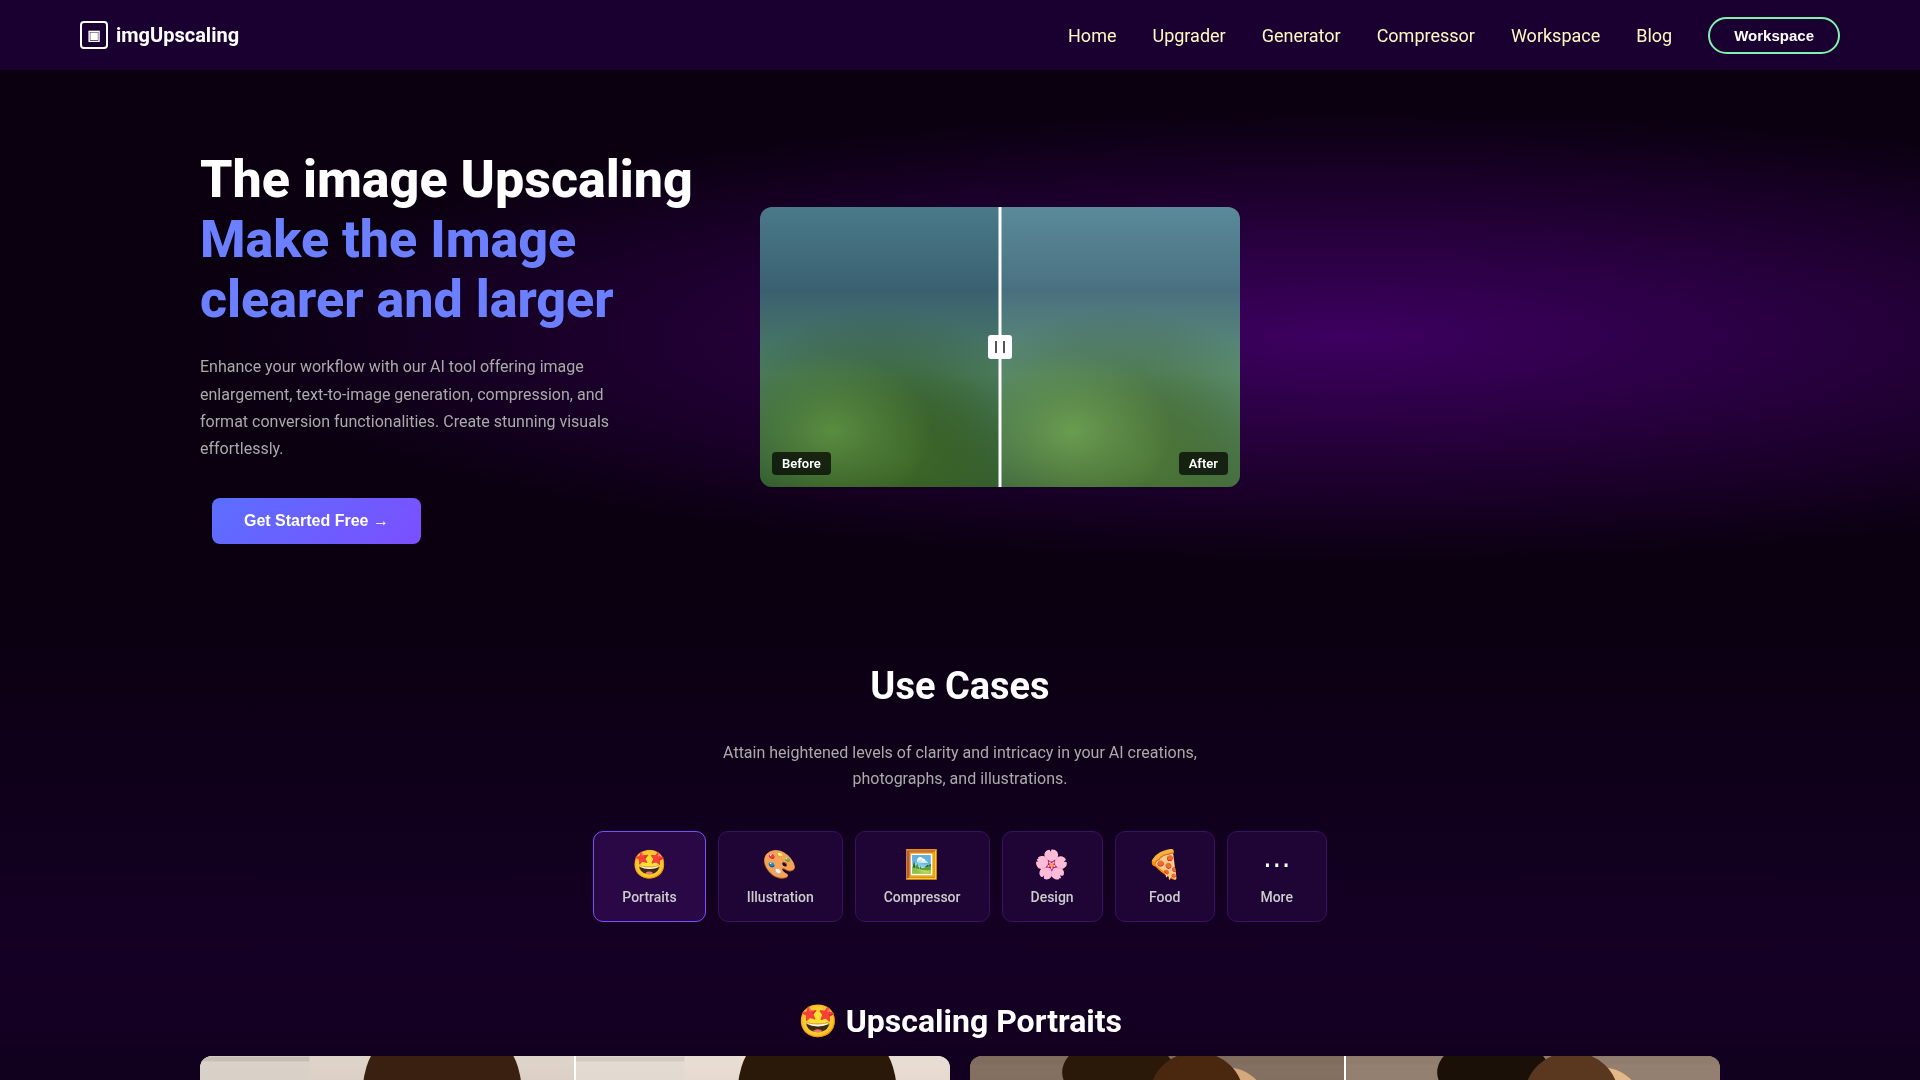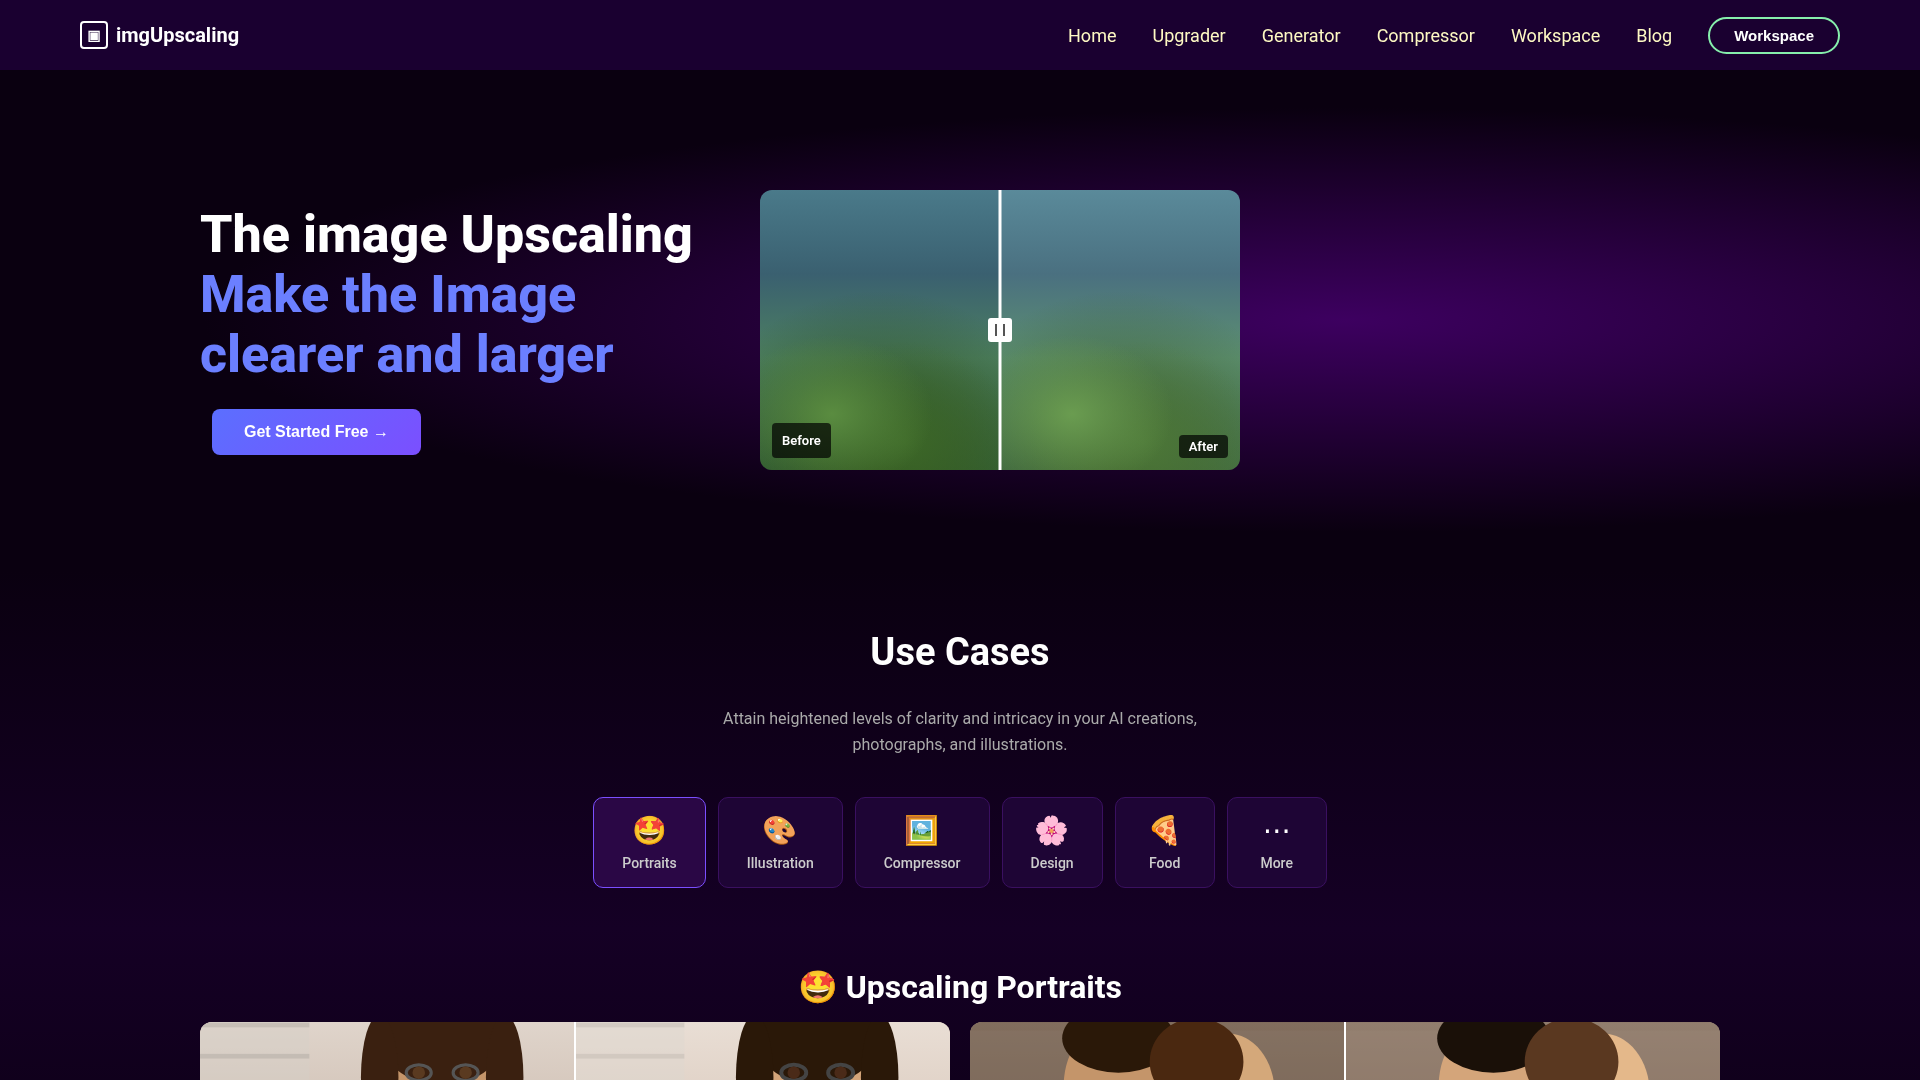--- a/index.html
+++ b/index.html
@@ -169,21 +169,21 @@
       border-left: 2px solid #555;
       border-right: 2px solid #555;
       position: absolute;
     }
     .label-before {
       position: absolute;
       bottom: 12px;
       left: 12px;
       background: rgba(0,0,0,0.7);
       color: #fff;
-      padding: 10px 10px;
+      padding: 4px 10px;
       border-radius: 4px;
       font-size: 13px;
       font-weight: 600;
       z-index: 5;
     }
     .label-after {
       position: absolute;
       bottom: 12px;
       right: 12px;
       background: rgba(0,0,0,0.7);
@@ -348,20 +348,21 @@
   </div>
 </nav>
 
 <section class="hero">
   <div class="hero-text">
     <h1 class="hero-title">
       <span class="white-text">The image Upscaling</span>
       <br>
       <span class="blue-text">Make the Image clearer and larger</span>
     </h1>
+    <p class="hero-desc">Enhance your workflow with our AI tool offering image enlargement, text-to-image generation, compression, and format conversion functionalities. Create stunning visuals effortlessly.</p>
     <button class="get-started-btn">Get Started Free →</button>
   </div>
   <div class="hero-image">
     <div class="before-after-container">
       <div class="before-side mountain-before"></div>
       <div class="after-side mountain-after"></div>
       <div class="divider-line"></div>
       <div class="divider-handle"></div>
       <div class="label-before">Before</div>
       <div class="label-after">After</div>

